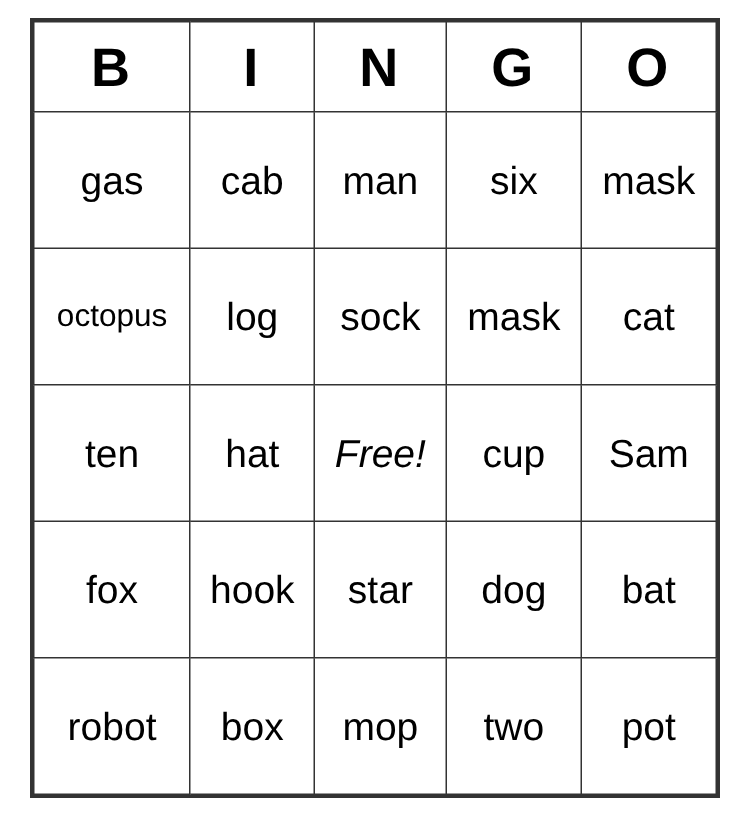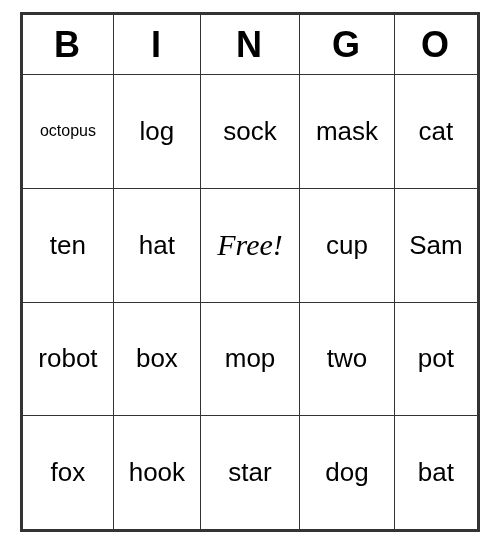--- a/index.html
+++ b/index.html
@@ -44,69 +44,75 @@
       height: 60px;
       letter-spacing: 2px;
     }
 
     .cell-normal {
       font-size: 26px;
       height: 88px;
     }
 
     .cell-small {
-      font-size: 16px;
+      font-size: 21px;
       height: 88px;
     }
 
     .cell-free {
-      font-size: 30px;
+      font-size: 26px;
       font-style: italic;
       height: 88px;
-      font-family: Liberation Serif, serif;
     }
   </style>
 </head>
 <body>
 
 <div class="bingo-card">
   <table>
     <thead>
       <tr class="header-row">
       <th>B</th>
           <th>I</th>
           <th>N</th>
           <th>G</th>
           <th>O</th>
         </tr>
     </thead>
     <tbody>
+    <tr>
+          <td class="cell-normal">gas</td>
+          <td class="cell-normal">cab</td>
+          <td class="cell-normal">man</td>
+          <td class="cell-normal">six</td>
+          <td class="cell-normal">mask</td>
+        </tr>
         <tr>
           <td class="cell-small">octopus</td>
           <td class="cell-normal">log</td>
           <td class="cell-normal">sock</td>
           <td class="cell-normal">mask</td>
           <td class="cell-normal">cat</td>
         </tr>
         <tr>
           <td class="cell-normal">ten</td>
           <td class="cell-normal">hat</td>
           <td class="cell-free">Free!</td>
           <td class="cell-normal">cup</td>
           <td class="cell-normal">Sam</td>
         </tr>
         <tr>
+          <td class="cell-normal">fox</td>
+          <td class="cell-normal">hook</td>
+          <td class="cell-normal">star</td>
+          <td class="cell-normal">dog</td>
+          <td class="cell-normal">bat</td>
+        </tr>
+        <tr>
           <td class="cell-normal">robot</td>
           <td class="cell-normal">box</td>
           <td class="cell-normal">mop</td>
           <td class="cell-normal">two</td>
           <td class="cell-normal">pot</td>
         </tr>
-        <tr>
-          <td class="cell-normal">fox</td>
-          <td class="cell-normal">hook</td>
-          <td class="cell-normal">star</td>
-          <td class="cell-normal">dog</td>
-          <td class="cell-normal">bat</td>
-        </tr>
       </tbody>
   </table>
 </div>
 
 </body></html>

